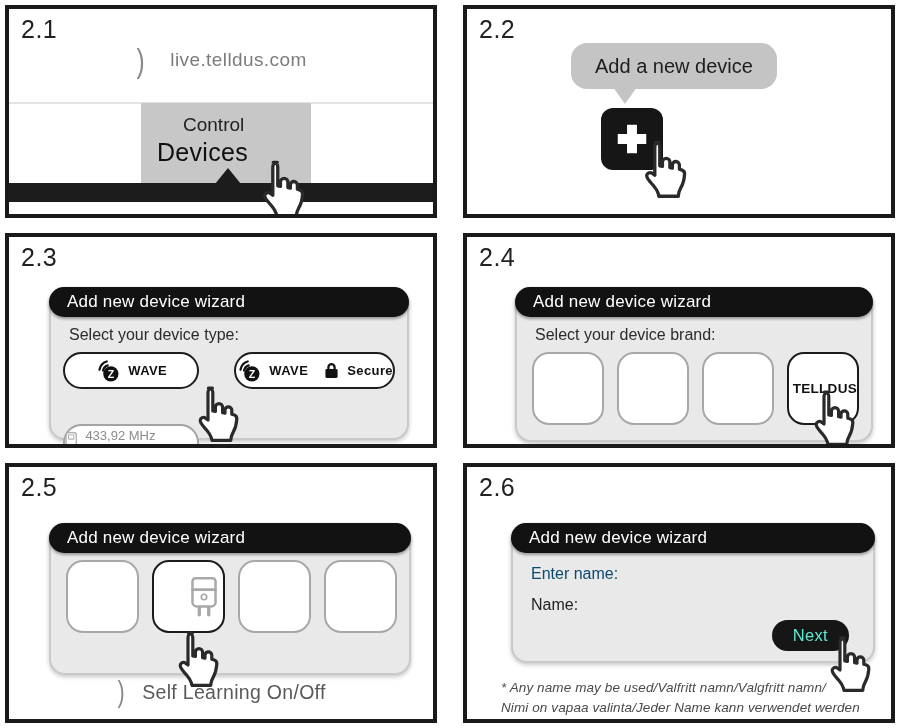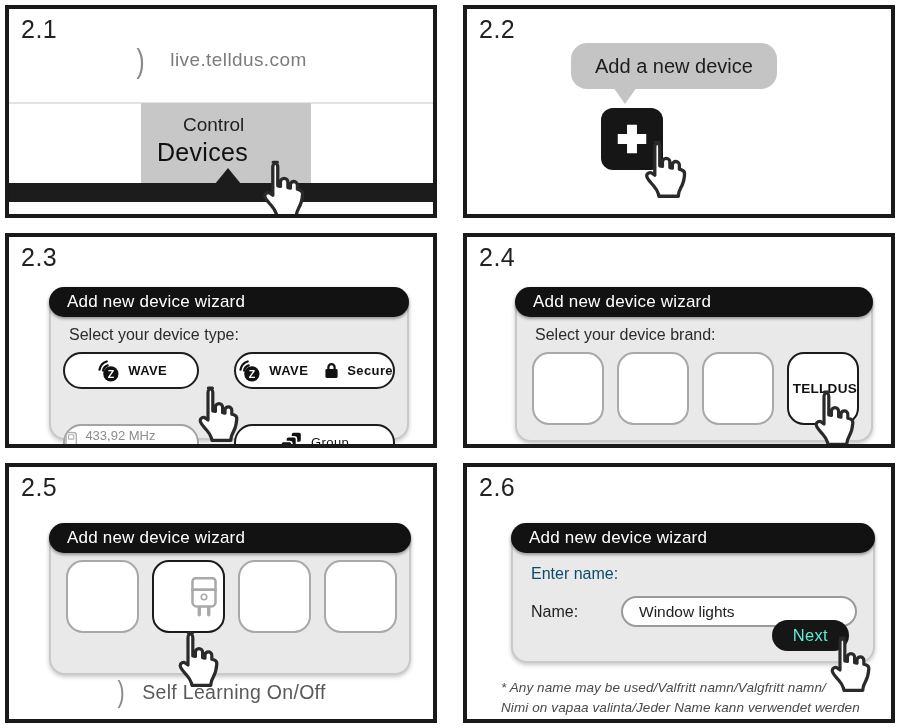--- a/index.html
+++ b/index.html
@@ -169,26 +169,20 @@
                 <use href="#lock-ic"></use>
               </svg>
             <span class="pill-label">Secure</span>
           </div>
           <div class="pill pill-muted">
             <svg width="14" height="26" viewBox="0 0 14 26">
                 <use href="#recv-ic"></use>
               </svg>
             <span>433,92 MHz receivers</span>
           </div>
-          <div class="pill">
-            <svg width="23" height="23" viewBox="0 0 24 24">
-                <use href="#layers-ic"></use>
-              </svg>
-            <span class="pill-label" style="font-weight:normal; font-size:13px;">Group</span>
-          </div>
         </div>
       </div>
     </div>
     <svg class="cursor" style="left:178px; top:148px;" width="54" height="60" viewBox="0 0 26 30">
         <use href="#hand-ic"></use>
       </svg>
   </section>
 
   <section class="panel">
     <div class="step">2.4</div>
@@ -238,21 +232,20 @@
   </section>
 
   <section class="panel">
     <div class="step">2.6</div>
     <div class="wcard" style="left:44px; top:56px; width:364px; height:140px;">
       <div class="whead">Add new device wizard</div>
       <div class="wbody">
         <div class="enter-name">Enter name:</div>
         <div class="name-row">
           <span class="name-label">Name:</span>
-          <input class="name-input" type="text" value="Window lights" style="">
         </div>
       </div>
       <button class="next-btn">Next</button>
     </div>
     <svg class="cursor" style="left:352px; top:168px;" width="54" height="60" viewBox="0 0 26 30">
         <use href="#hand-ic"></use>
       </svg>
     <div class="footnote">
       <div>* Any name may be used/Valfritt namn/Valgfritt namn/</div>
       <div>Nimi on vapaa valinta/Jeder Name kann verwendet werden</div>

